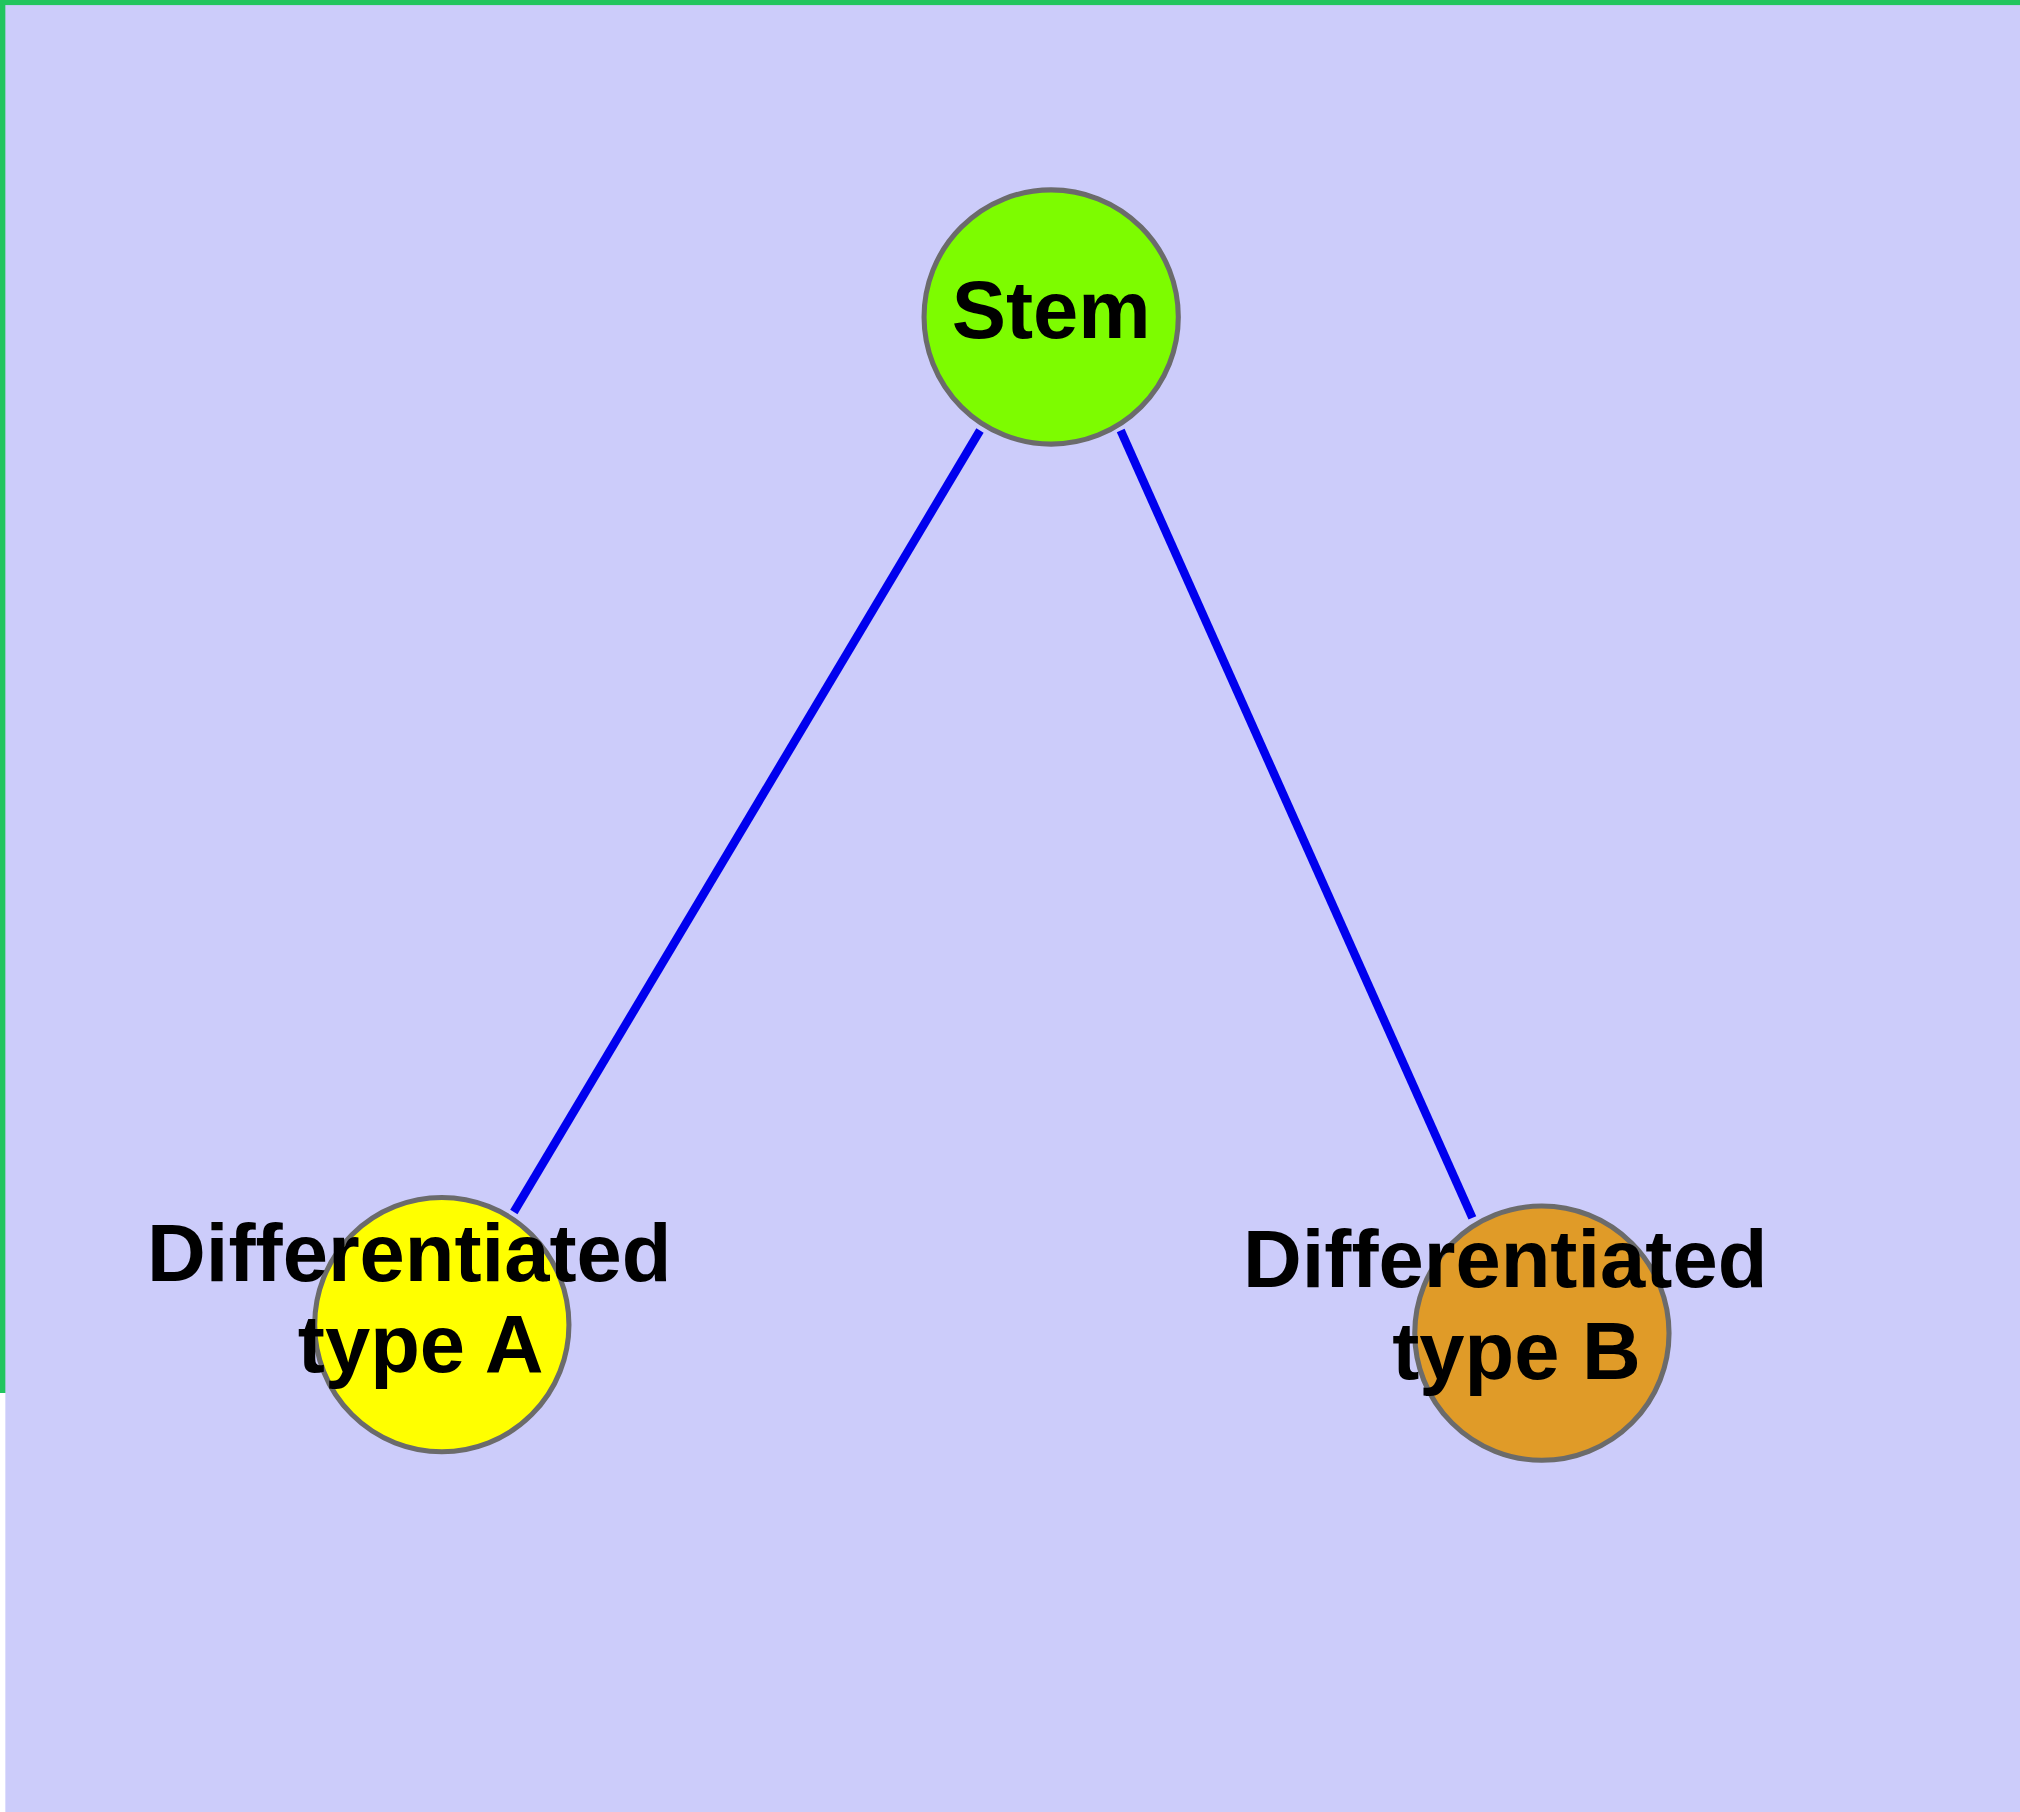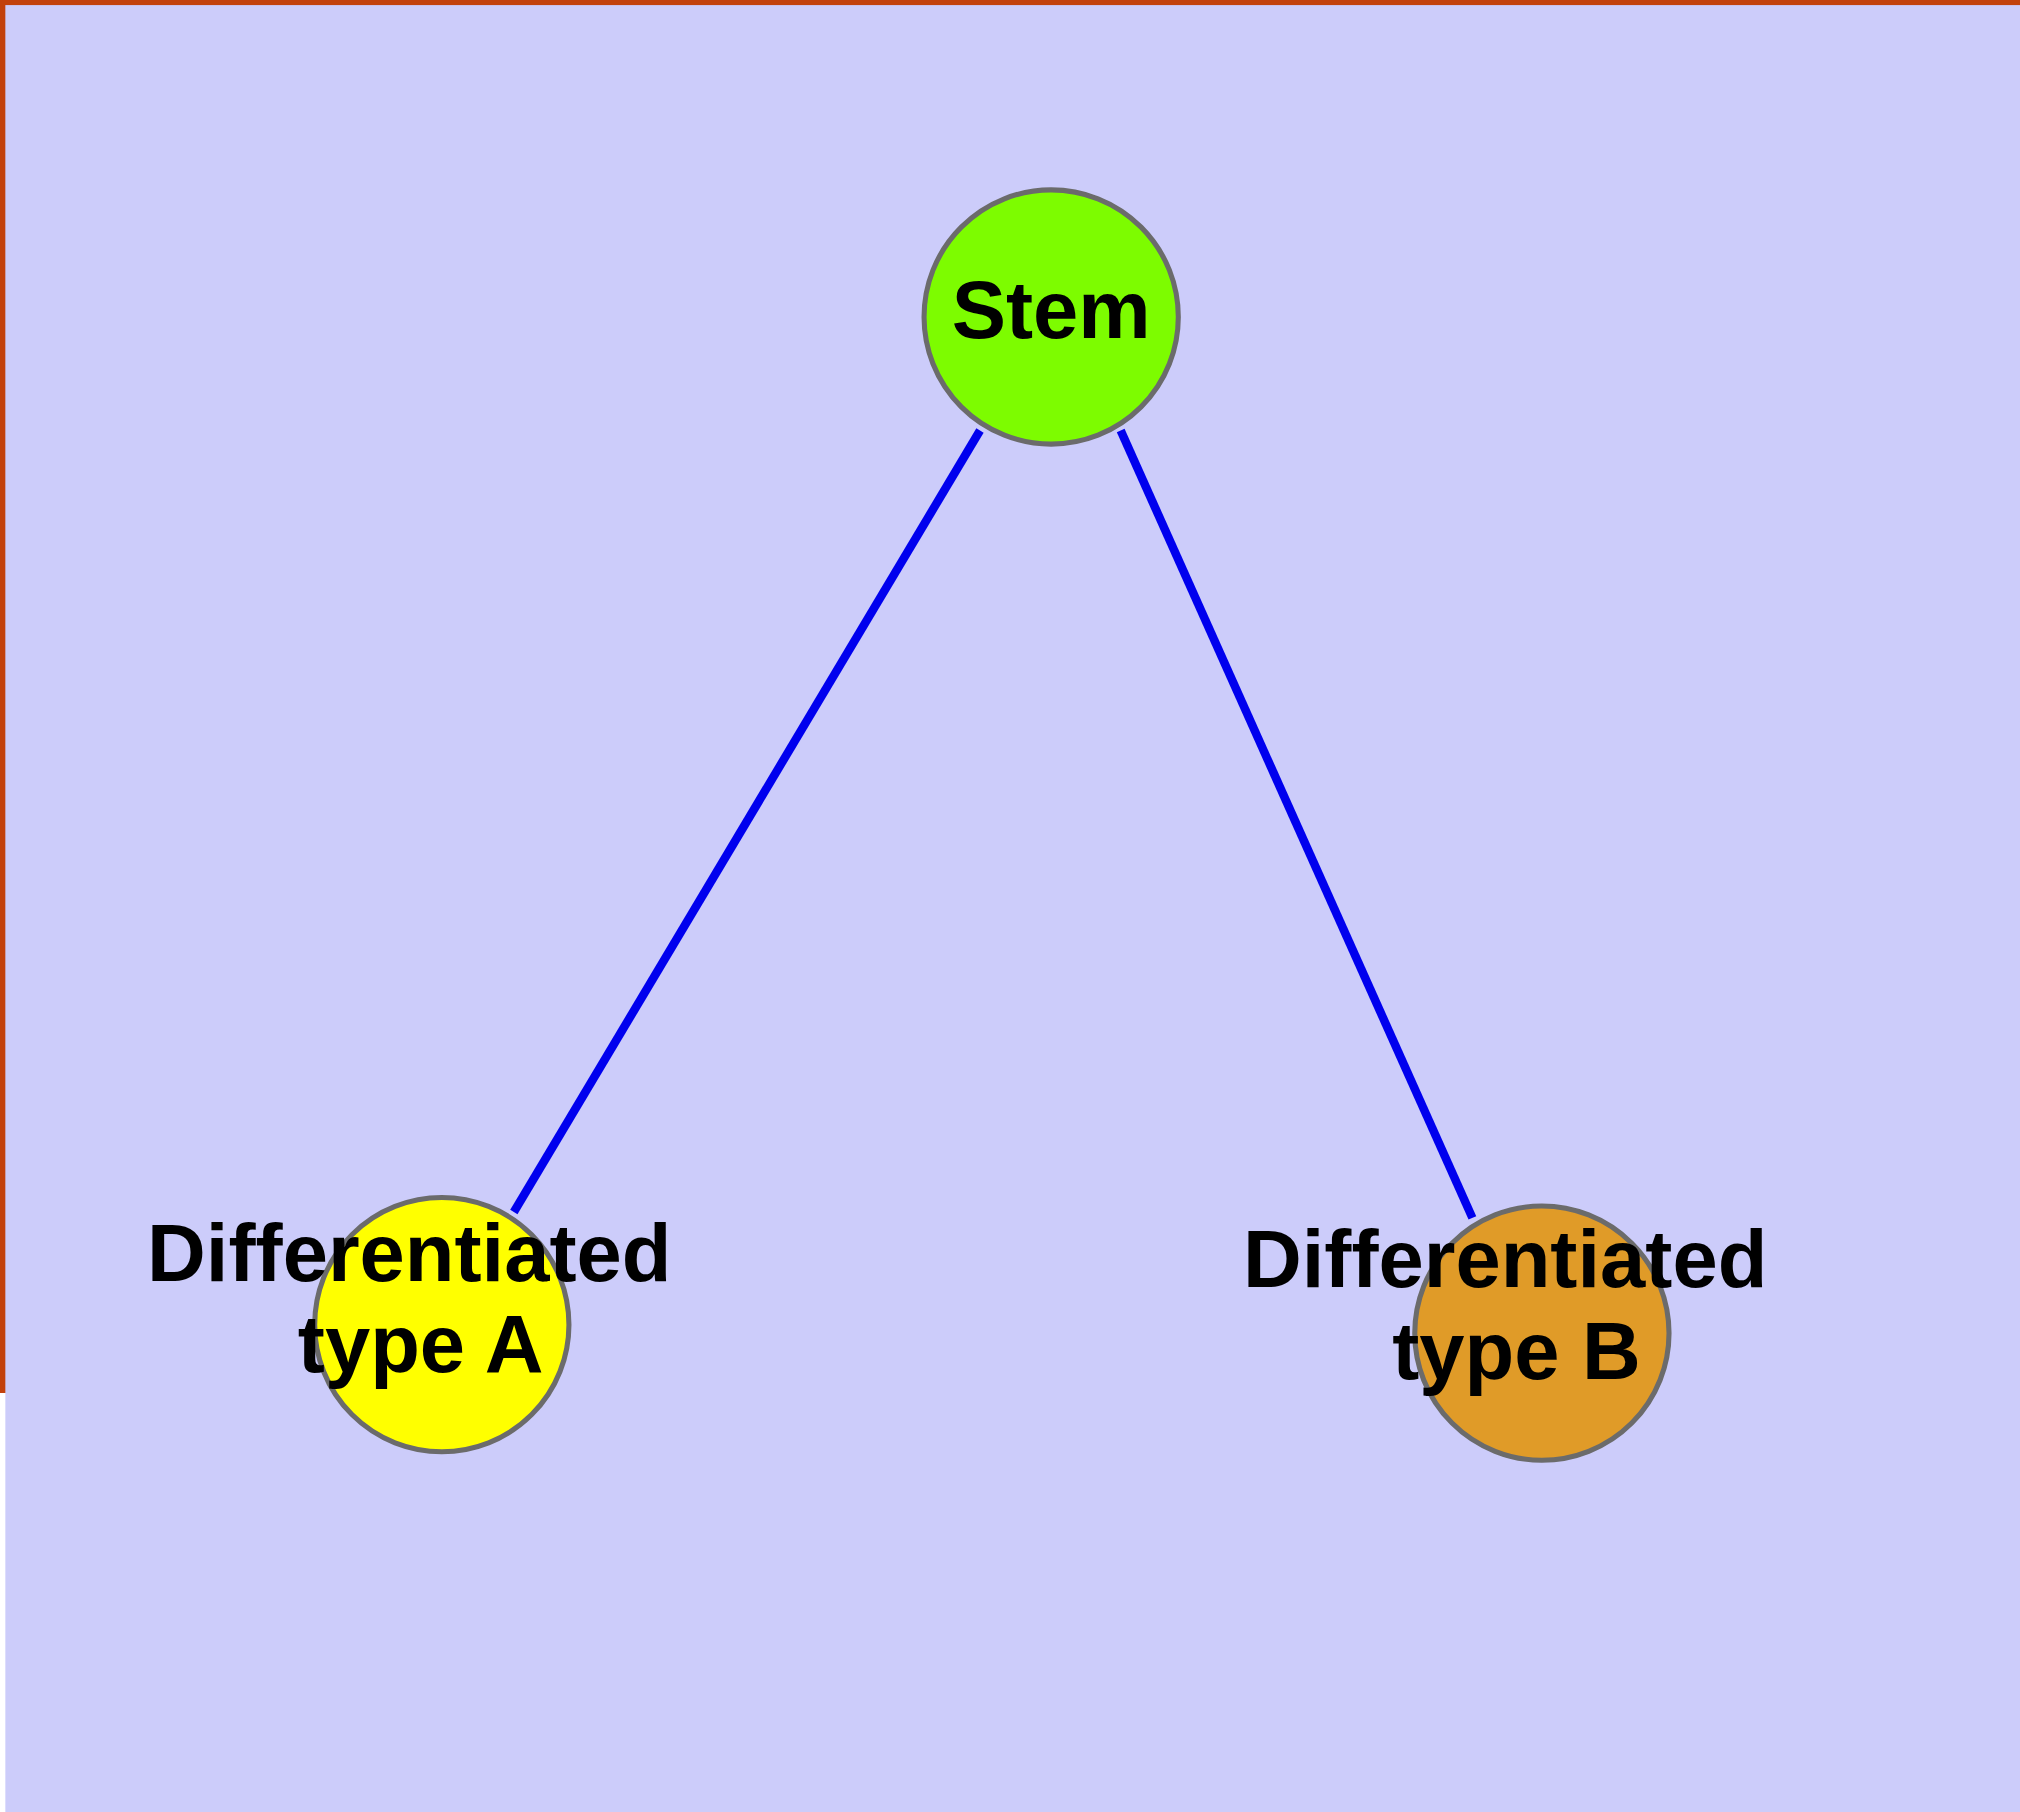--- a/index.html
+++ b/index.html
@@ -11,21 +11,21 @@
   body {
     width: 2021px;
     height: 1812px;
     overflow: hidden;
     font-family: "Liberation Sans", sans-serif;
   }
   #graph-canvas {
     position: relative;
     width: 2021px;
     height: 1393px;
-    background: #c2410c;
+    background: #22c55e;
   }
   #graph-svg {
     position: absolute;
     top: 0;
     left: 0;
     width: 2021px;
     height: 1812px;
     display: block;
   }
   .node-label {

